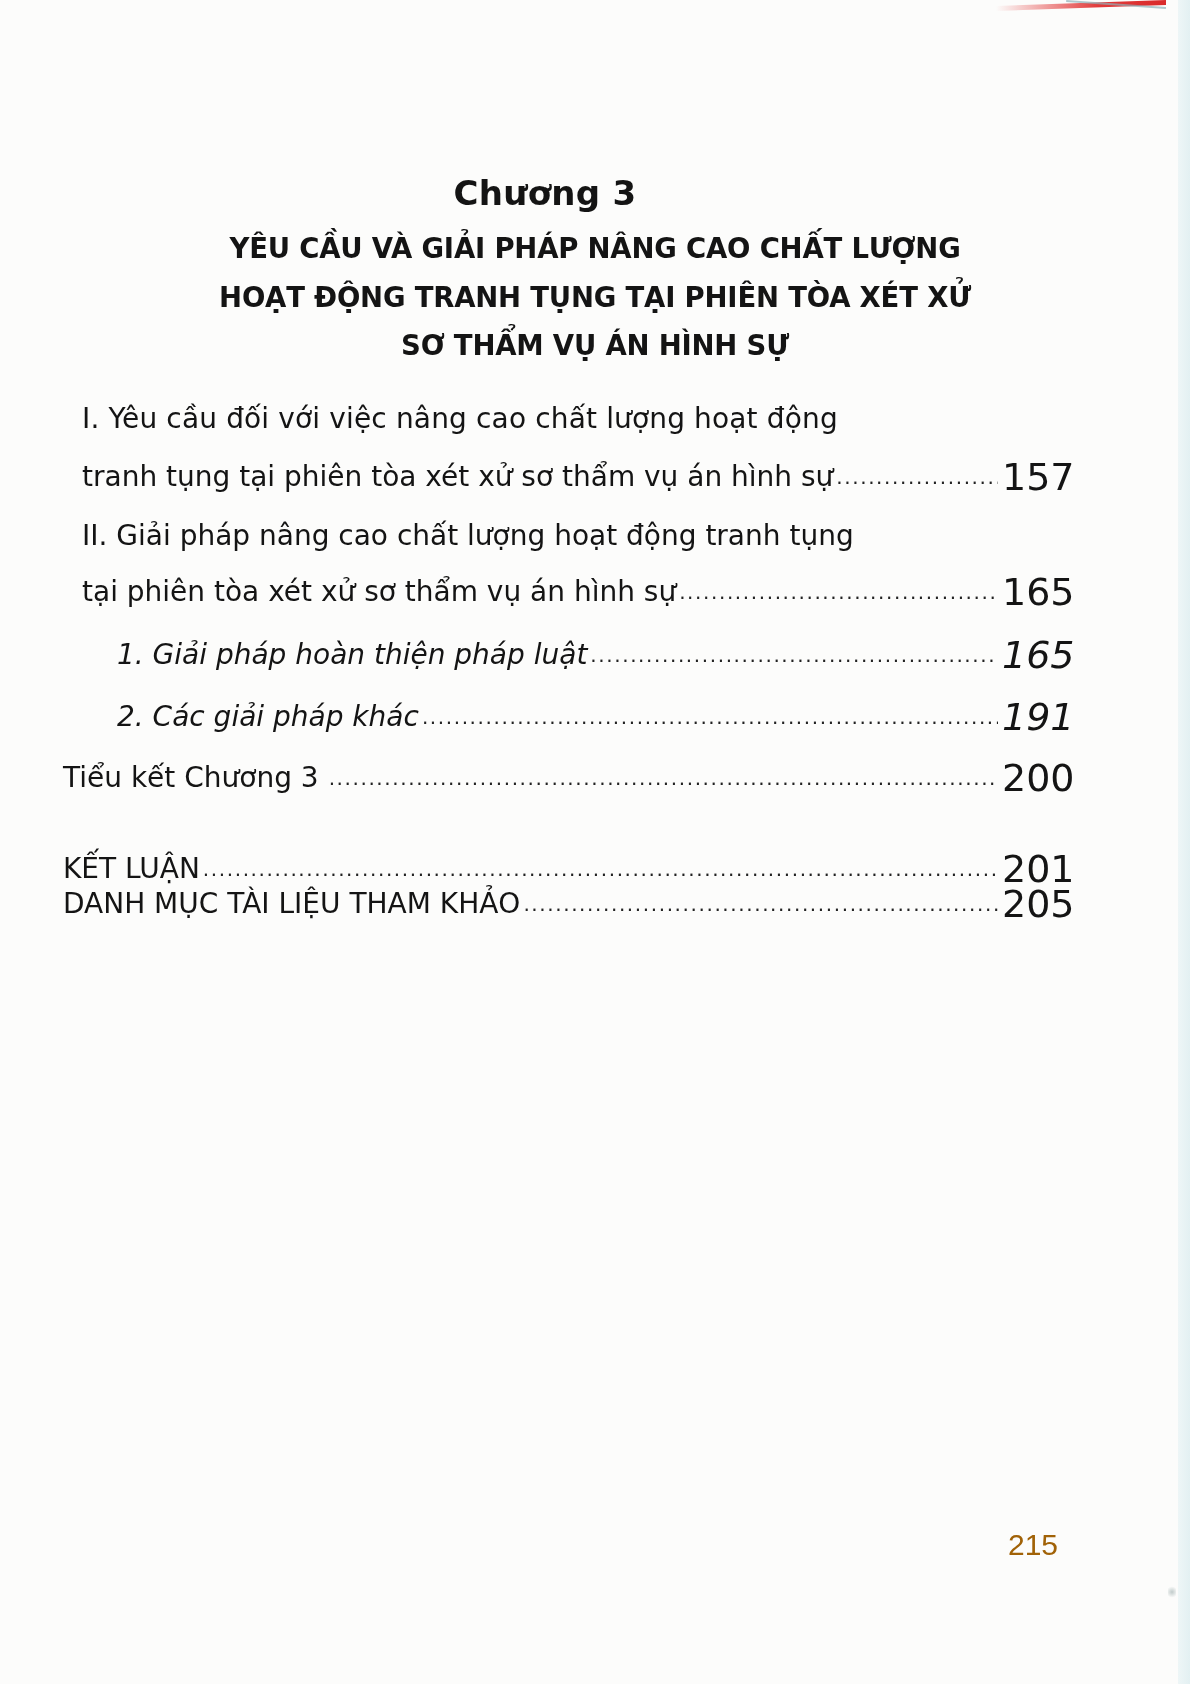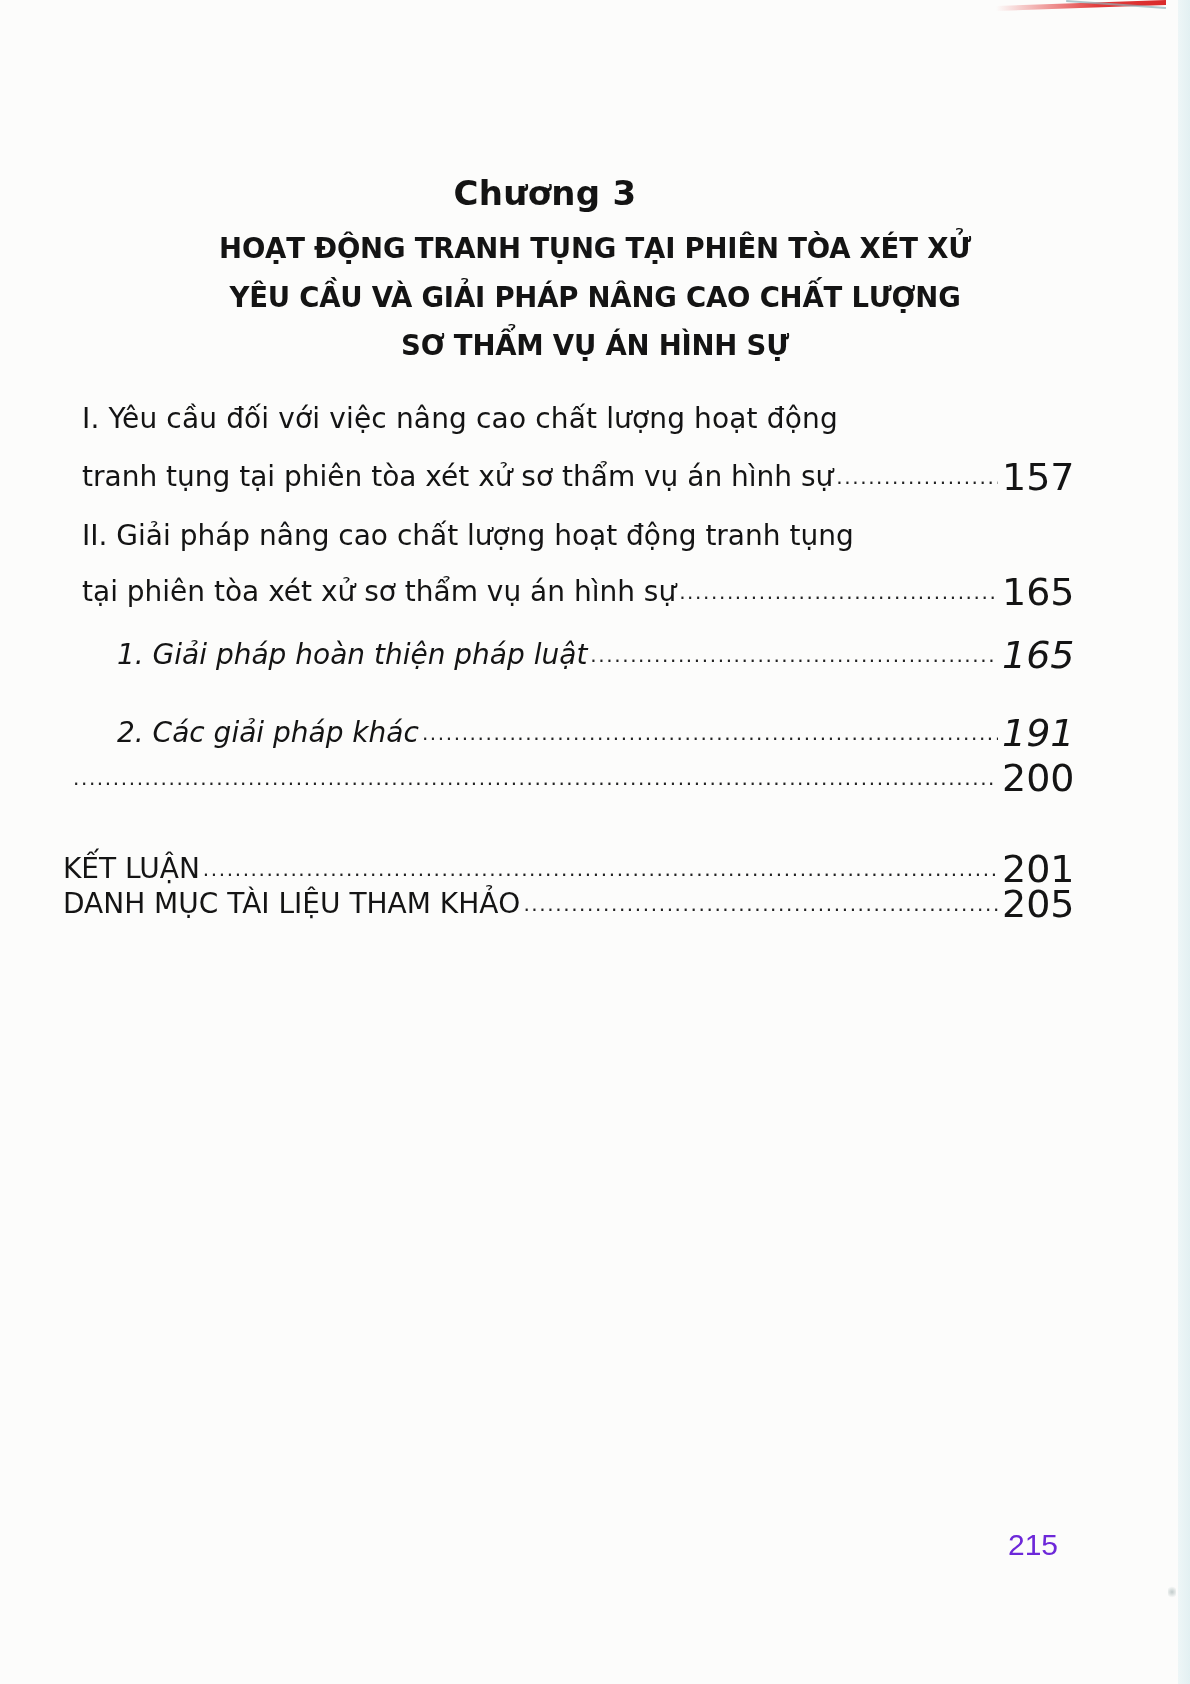--- a/index.html
+++ b/index.html
@@ -109,21 +109,21 @@
     .toc-line.italic .txt,
     .toc-line.italic .num { font-style: italic; }
 
     .page-number {
       position: absolute;
       left: 1008px;
       top: 1528px;
       font-family: "Liberation Sans", sans-serif;
       font-size: 30px;
       line-height: 34px;
-      color: #6d28d9;
+      color: #a16207;
     }
     .scan-smudge {
       position: absolute;
       left: 1168px;
       top: 1585px;
       width: 8px;
       height: 14px;
       background: radial-gradient(circle, #9aa 0%, rgba(150,160,160,0) 70%);
       opacity: 0.6;
     }
@@ -131,22 +131,22 @@
 </head>
 <body>
 
 <div class="page">
   <div class="top-mark"></div>
   <div class="top-mark-2"></div>
 
   <div class="chapter-label">Chương 3</div>
 
   <div class="chapter-title">
+    <div>YÊU CẦU VÀ GIẢI PHÁP NÂNG CAO  CHẤT LƯỢNG</div>
     <div>HOẠT ĐỘNG TRANH TỤNG TẠI PHIÊN TÒA XÉT XỬ</div>
-    <div>YÊU CẦU VÀ GIẢI PHÁP NÂNG CAO  CHẤT LƯỢNG</div>
     <div>SƠ THẨM VỤ ÁN HÌNH SỰ</div>
   </div>
 
   <div class="toc">
 
     <div class="toc-line" style="left:82px; top:397px; width:900px;">
       <span class="txt" style="letter-spacing:0.15px;">I. Yêu cầu đối với việc nâng cao chất lượng hoạt động</span>
     </div>
     <div class="toc-line" style="left:82px; top:455px; width:980px;">
       <span class="txt">tranh tụng tại phiên tòa xét xử sơ thẩm vụ án hình sự</span>
@@ -162,27 +162,28 @@
       <span class="leader"></span>
       <span class="num">165</span>
     </div>
 
     <div class="toc-line italic" style="left:117px; top:633px; width:945px;">
       <span class="txt">1. Giải pháp hoàn thiện pháp luật</span>
       <span class="leader"></span>
       <span class="num">165</span>
     </div>
 
-    <div class="toc-line italic" style="left:117px; top:695px; width:945px;margin-top:16px;">
+    <div class="toc-line italic" style="left:117px; top:695px; width:945px;">
       <span class="txt">2. Các giải pháp khác</span>
       <span class="leader"></span>
       <span class="num">191</span>
     </div>
 
     <div class="toc-line" style="left:63px; top:756px; width:999px;">
+      <span class="txt">Tiểu kết Chương 3</span>
       <span class="leader" style="margin-left:10px;"></span>
       <span class="num">200</span>
     </div>
 
     <div class="toc-line" style="left:63px; top:847px; width:999px;">
       <span class="txt">KẾT LUẬN</span>
       <span class="leader"></span>
       <span class="num">201</span>
     </div>
 

